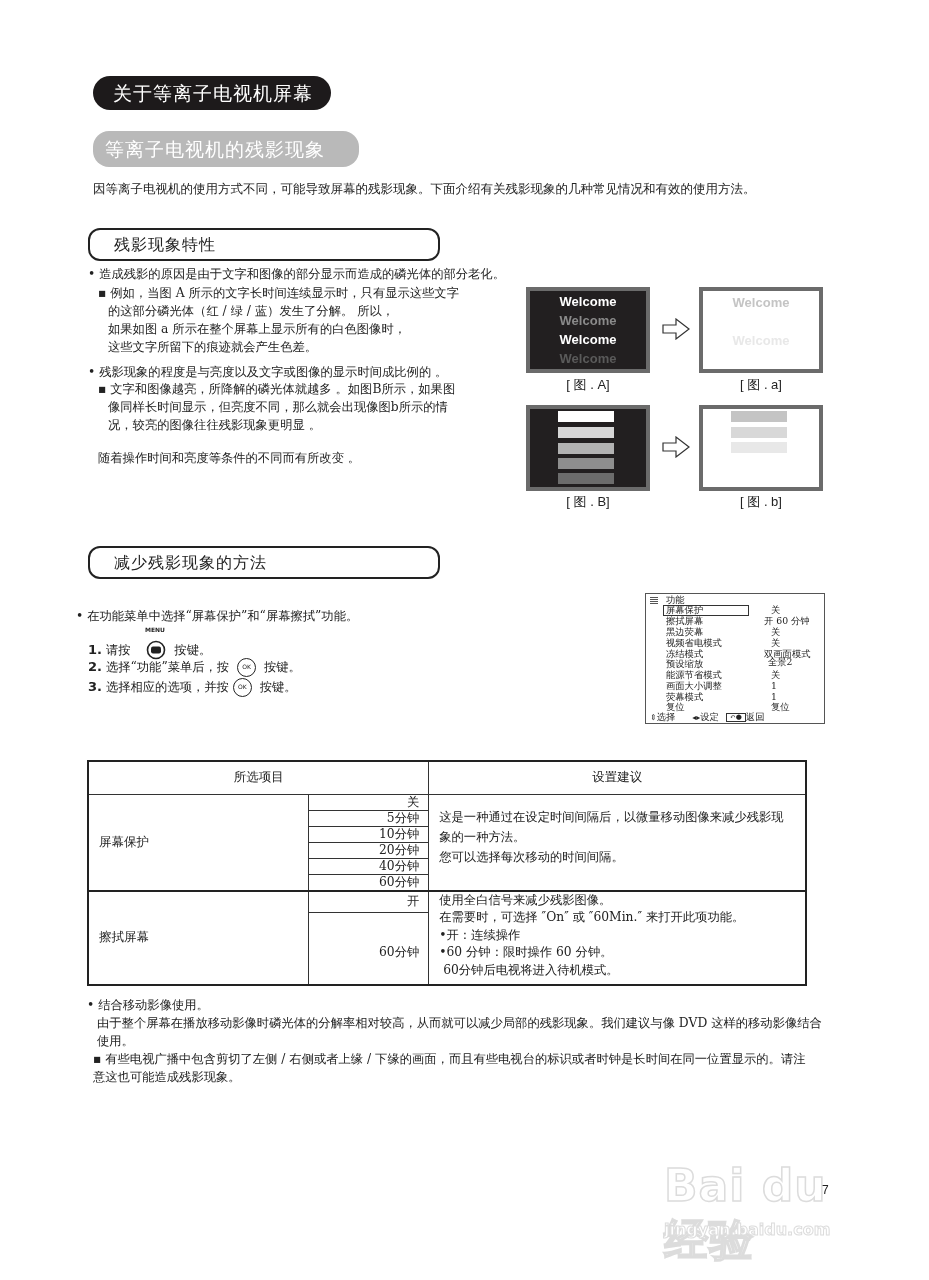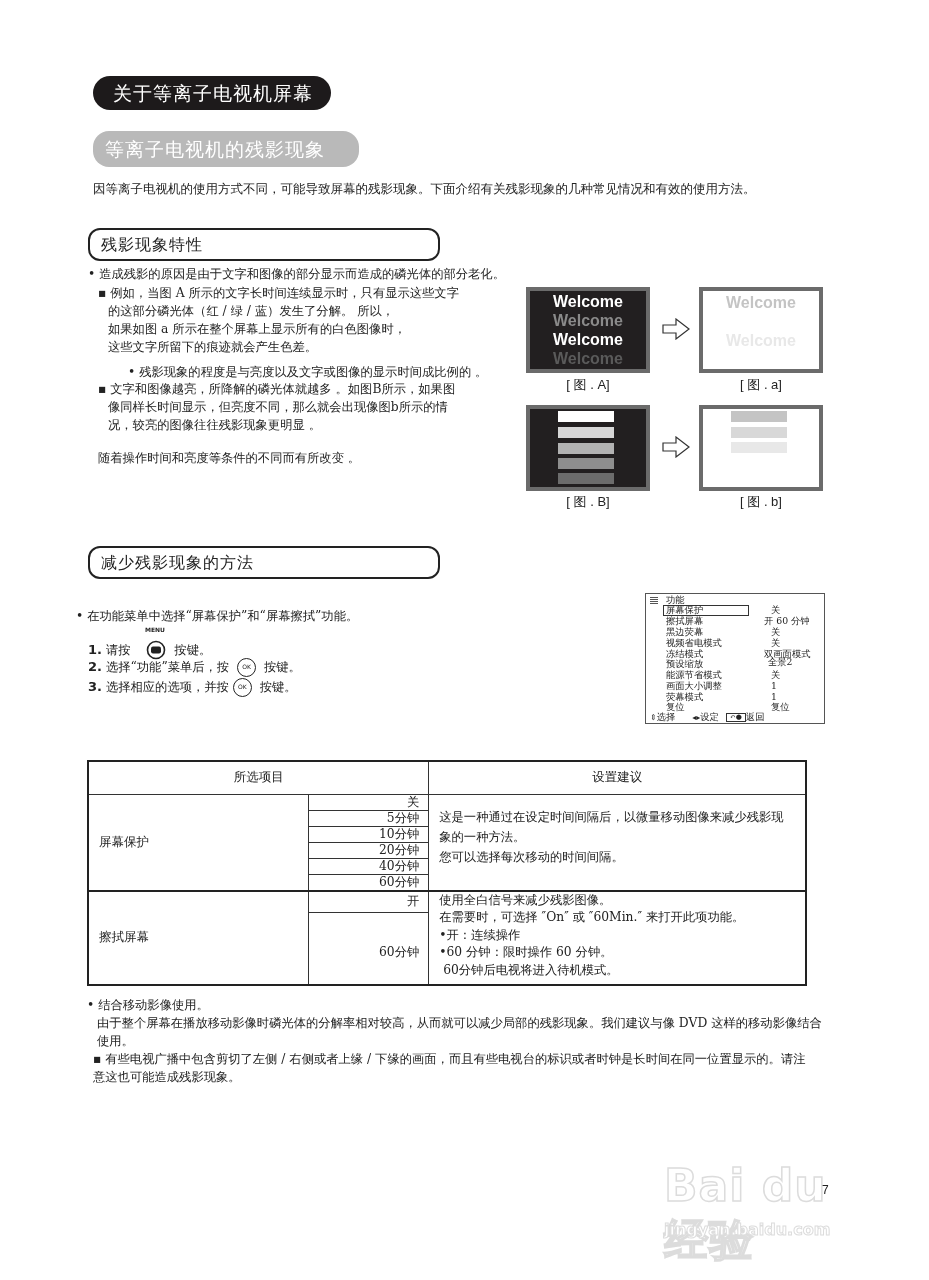--- a/index.html
+++ b/index.html
@@ -9,29 +9,29 @@
   .sans { font-family: "DejaVu Sans", "Liberation Sans", sans-serif; }
 
   .pill-black { left: 93px; top: 76px; width: 238px; height: 34px; background: #1d1a1b; border-radius: 17px;
     color: #fff; font-size: 19px; line-height: 34px; padding-left: 20px; letter-spacing: 1px; }
   .pill-grey { left: 93px; top: 131px; width: 266px; height: 36px; background: #b9b9b9; border-radius: 16px;
     color: #fff; font-size: 19px; line-height: 36px; padding-left: 12px; letter-spacing: 1px; }
 
   .intro { left: 93px; top: 180px; width: 720px; font-size: 12.5px; line-height: 18px; }
 
   .section-box { left: 88px; height: 33px; width: 352px; border: 2px solid #222; border-radius: 12px;
-    font-size: 16px; line-height: 29px; padding-left: 11px; letter-spacing: 1px; }
+    font-size: 16px; line-height: 29px; padding-left: 24px; letter-spacing: 1px; }
 
   .p { font-size: 12.3px; line-height: 18px; }
 
   .frame { width: 124px; height: 86px; border: 4px solid #6b6b6b; }
   .frame.dark { background: #221f20; }
   .frame.light { background: #fff; }
   .wtext { position: absolute; left: 0; right: 0; text-align: center; font-family: "Liberation Sans", sans-serif;
-    font-weight: bold; font-size: 16px; line-height: 19px; }
+    font-weight: bold; font-size: 13px; line-height: 19px; }
   .bar { position: absolute; left: 28px; width: 56px; height: 11px; }
   .caption { font-family: "Liberation Sans", sans-serif; font-size: 13px; text-align: center; width: 124px; }
   .arrow { width: 28px; height: 22px; }
 
   .menu { left: 645px; top: 593px; width: 180px; height: 131px; border: 1.5px solid #555; font-size: 9.3px; line-height: 10.8px; }
   .menu .row { position: absolute; left: 20px; }
   .menu .val { position: absolute; left: 125px; }
 
   table.grid { position: absolute; left: 87px; top: 760px; width: 720px; border-collapse: collapse;
     border: 2px solid #222; font-size: 12.3px; }
@@ -52,21 +52,21 @@
 <div class="abs intro">因等离子电视机的使用方式不同，可能导致屏幕的残影现象。下面介绍有关残影现象的几种常见情况和有效的使用方法。</div>
 
 <div class="abs section-box sans" style="top:228px;">残影现象特性</div>
 <div class="abs p" style="left:88px; top:265px; width:480px;">• 造成残影的原因是由于文字和图像的部分显示而造成的磷光体的部分老化。</div>
 <div class="abs p" style="left:98px; top:284px; width:420px;">
   <div>▪ 例如，当图 A 所示的文字长时间连续显示时，只有显示这些文字</div>
   <div style="padding-left:10px;">的这部分磷光体（红 / 绿 / 蓝）发生了分解。 所以，</div>
   <div style="padding-left:10px;">如果如图 a 所示在整个屏幕上显示所有的白色图像时，</div>
   <div style="padding-left:10px;">这些文字所留下的痕迹就会产生色差。</div>
 </div>
-<div class="abs p" style="left:88px; top:363px; width:430px;margin-left:40px;">• 残影现象的程度是与亮度以及文字或图像的显示时间成比例的 。</div>
+<div class="abs p" style="left:88px; top:363px; width:430px;">• 残影现象的程度是与亮度以及文字或图像的显示时间成比例的 。</div>
 <div class="abs p" style="left:98px; top:380px; width:420px;">
   <div>▪ 文字和图像越亮，所降解的磷光体就越多 。如图B所示，如果图</div>
   <div style="padding-left:10px;">像同样长时间显示，但亮度不同，那么就会出现像图b所示的情</div>
   <div style="padding-left:10px;">况，较亮的图像往往残影现象更明显 。</div>
 </div>
 <div class="abs p" style="left:88px; top:449px; width:430px;">
   <div style="padding-left:10px;">随着操作时间和亮度等条件的不同而有所改变 。</div>
 </div>
 
 <div class="abs frame dark" style="left:526px; top:287px;">

